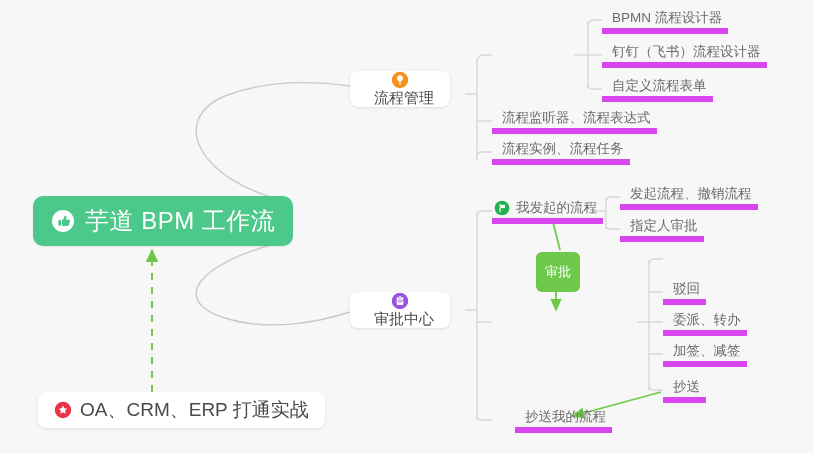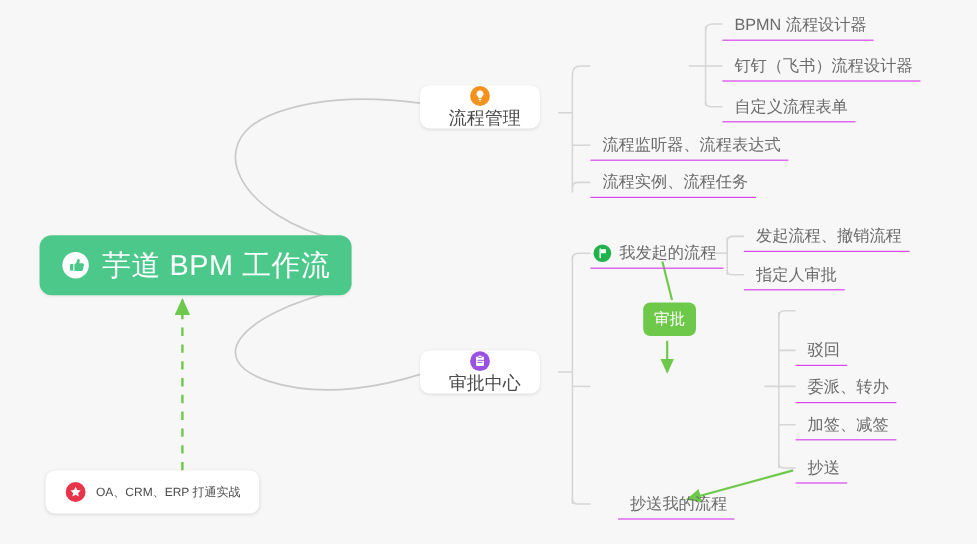--- a/index.html
+++ b/index.html
@@ -59,42 +59,42 @@
     flex-direction: column;
   }
   .branch .label { margin-left: 8px; }
   
   .card {
     background: #ffffff;
     border-radius: 8px;
     padding: 0 16px;
     height: 36px;
     color: #4a4a4a;
-    font-size: 10px;
+    font-size: 19px;
     box-shadow: 0 1px 3px rgba(0,0,0,0.10);
   }
   .card .label { margin-left: 8px; }
   
   .leaf {
     color: #6b6b6b;
     font-size: 13.5px;
     height: 26px;
     padding: 0 6px 0 4px;
-    border-bottom: 1px solid #d946ef;
+    border-bottom: 6px solid #d946ef;
     background: transparent;
   }
   .leaf .label { margin-left: 6px; }
   .leaf.has-icon { padding-left: 2px; }
   
   .badge {
     background: #6ec94a;
     border-radius: 6px;
     color: #ffffff;
     font-size: 13px;
-    height: 28px;
+    height: 40px;
     padding: 0 9px;
     justify-content: center;
   }
   
   .icon {
     display: inline-flex;
     align-items: center;
     justify-content: center;
     flex: none;
   }

